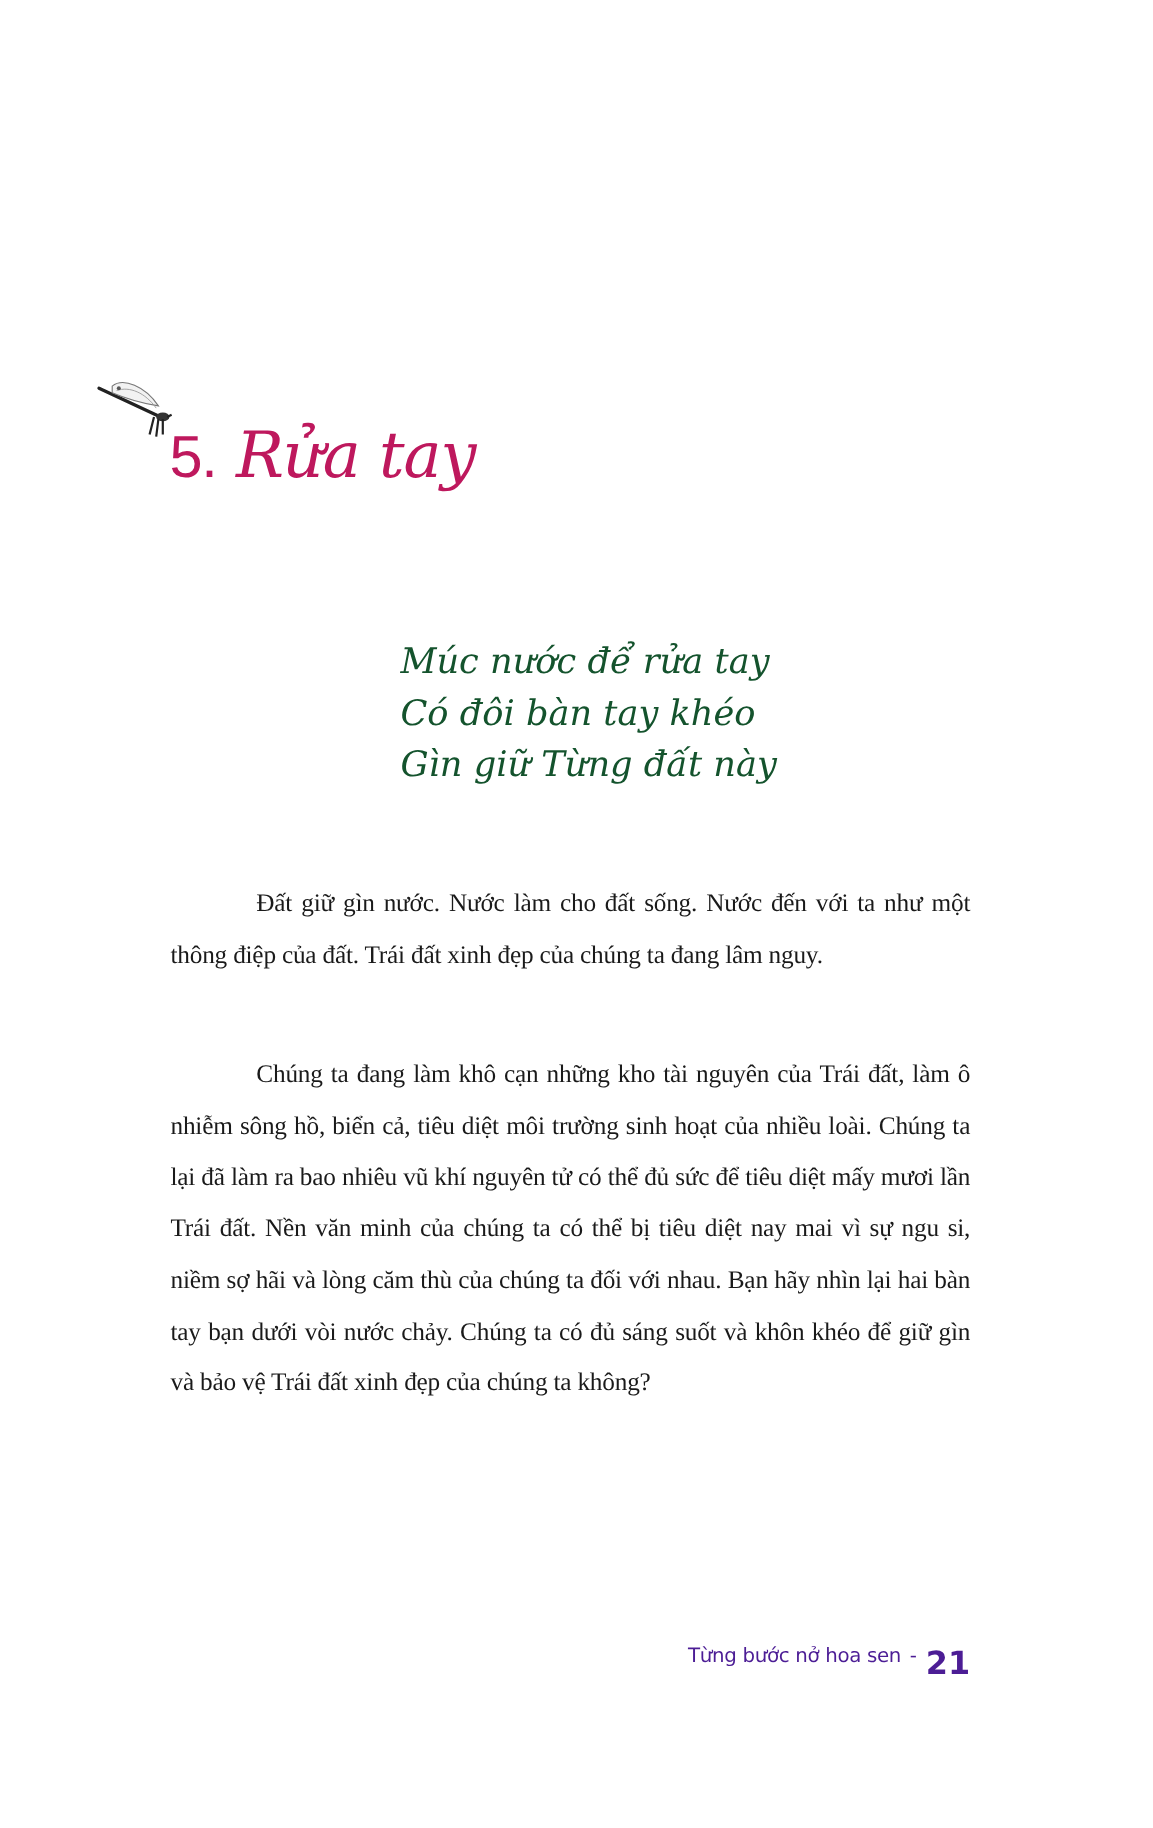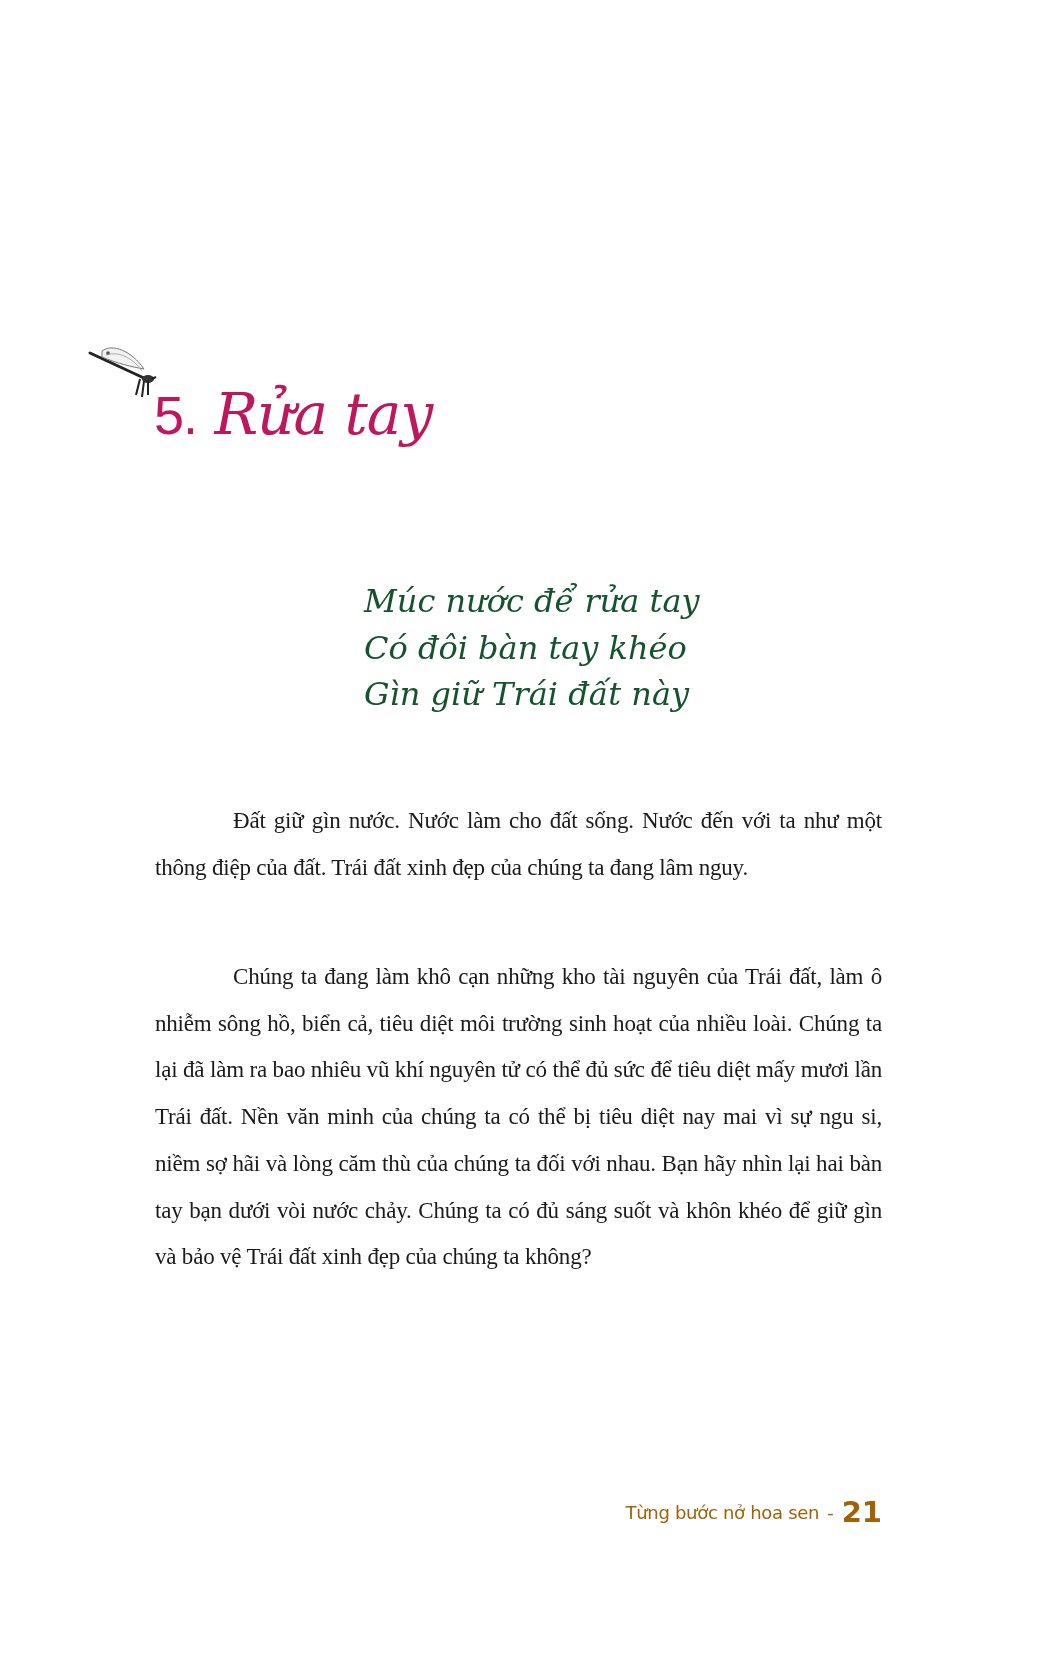--- a/index.html
+++ b/index.html
@@ -6,21 +6,21 @@
   body { width:1048px; height:1662px; position:relative; overflow:hidden; font-family:"DejaVu Serif", serif; color:#1a1a1a; }
   .dragonfly { position:absolute; left:88px; top:345px; width:80px; height:60px; }
   .title { position:absolute; left:154px; top:385px; font-family:"DejaVu Serif", serif; font-style:italic; font-size:58px; color:#be185d; letter-spacing:-1px; line-height:1; }
   .title .num { font-style:normal; font-family:"Liberation Sans", sans-serif; font-size:54px; }
   .poem { position:absolute; left:352px; top:578px; font-family:"DejaVu Serif", serif; font-style:italic; font-size:32px; line-height:46.7px; color:#14532d;margin-left:12px; }
   .poem div { white-space:nowrap; }
   .body-text { position:absolute; left:155px; width:727px; font-family:"Liberation Serif", serif; font-size:23px; line-height:46.7px; text-align:justify; color:#1a1a1a; letter-spacing:-0.2px; }
   .p1 { top:798px; }
   .p2 { top:954px;font-family:Liberation Serif, serif; }
   .indent { display:inline-block; width:78px; }
-  .footer { position:absolute; right:166px; top:1495px; font-family:"DejaVu Sans", sans-serif; color:#a16207; display:flex; align-items:center; gap:8px; }
+  .footer { position:absolute; right:166px; top:1495px; font-family:"DejaVu Sans", sans-serif; color:#4c1d95; display:flex; align-items:flex-start; gap:8px; }
   .footer .book { font-size:18px; letter-spacing:-0.3px; }
   .footer .sep { font-size:18px; }
   .footer .page { font-size:29px; font-weight:bold; }
 </style>
 </head>
 <body>
 
 <div class="dragonfly">
   <svg width="80" height="60" viewBox="0 0 80 60">
     <line x1="2" y1="8" x2="58" y2="34" stroke="#222" stroke-width="3" stroke-linecap="round"></line>
@@ -36,21 +36,21 @@
 </div>
 
 <div class="title">
   <span class="num">5.</span>
   <span>Rửa tay</span>
 </div>
 
 <div class="poem">
   <div>Múc nước để rửa tay</div>
   <div>Có đôi bàn tay khéo</div>
-  <div>Gìn giữ Trái đất này</div>
+  <div>Gìn giữ Từng đất này</div>
 </div>
 
 <div class="body-text p1"><span class="indent"></span><span>Đất giữ gìn nước. Nước làm cho đất sống. Nước đến với ta như một thông điệp của đất. Trái đất xinh đẹp của chúng ta đang lâm nguy.</span></div>
 
 <div class="body-text p2"><span class="indent"></span><span>Chúng ta đang làm khô cạn những kho tài nguyên của Trái đất, làm ô nhiễm sông hồ, biển cả, tiêu diệt môi trường sinh hoạt của nhiều loài. Chúng ta lại đã làm ra bao nhiêu vũ khí nguyên tử có thể đủ sức để tiêu diệt mấy mươi lần Trái đất. Nền văn minh của chúng ta có thể bị tiêu diệt nay mai vì sự ngu si, niềm sợ hãi và lòng căm thù của chúng ta đối với nhau. Bạn hãy nhìn lại hai bàn tay bạn dưới vòi nước chảy. Chúng ta có đủ sáng suốt và khôn khéo để giữ gìn và bảo vệ Trái đất xinh đẹp của chúng ta không?</span></div>
 
 <div class="footer">
   <span class="book">Từng bước nở hoa sen</span>
   <span class="sep">-</span>
   <span class="page">21</span>

